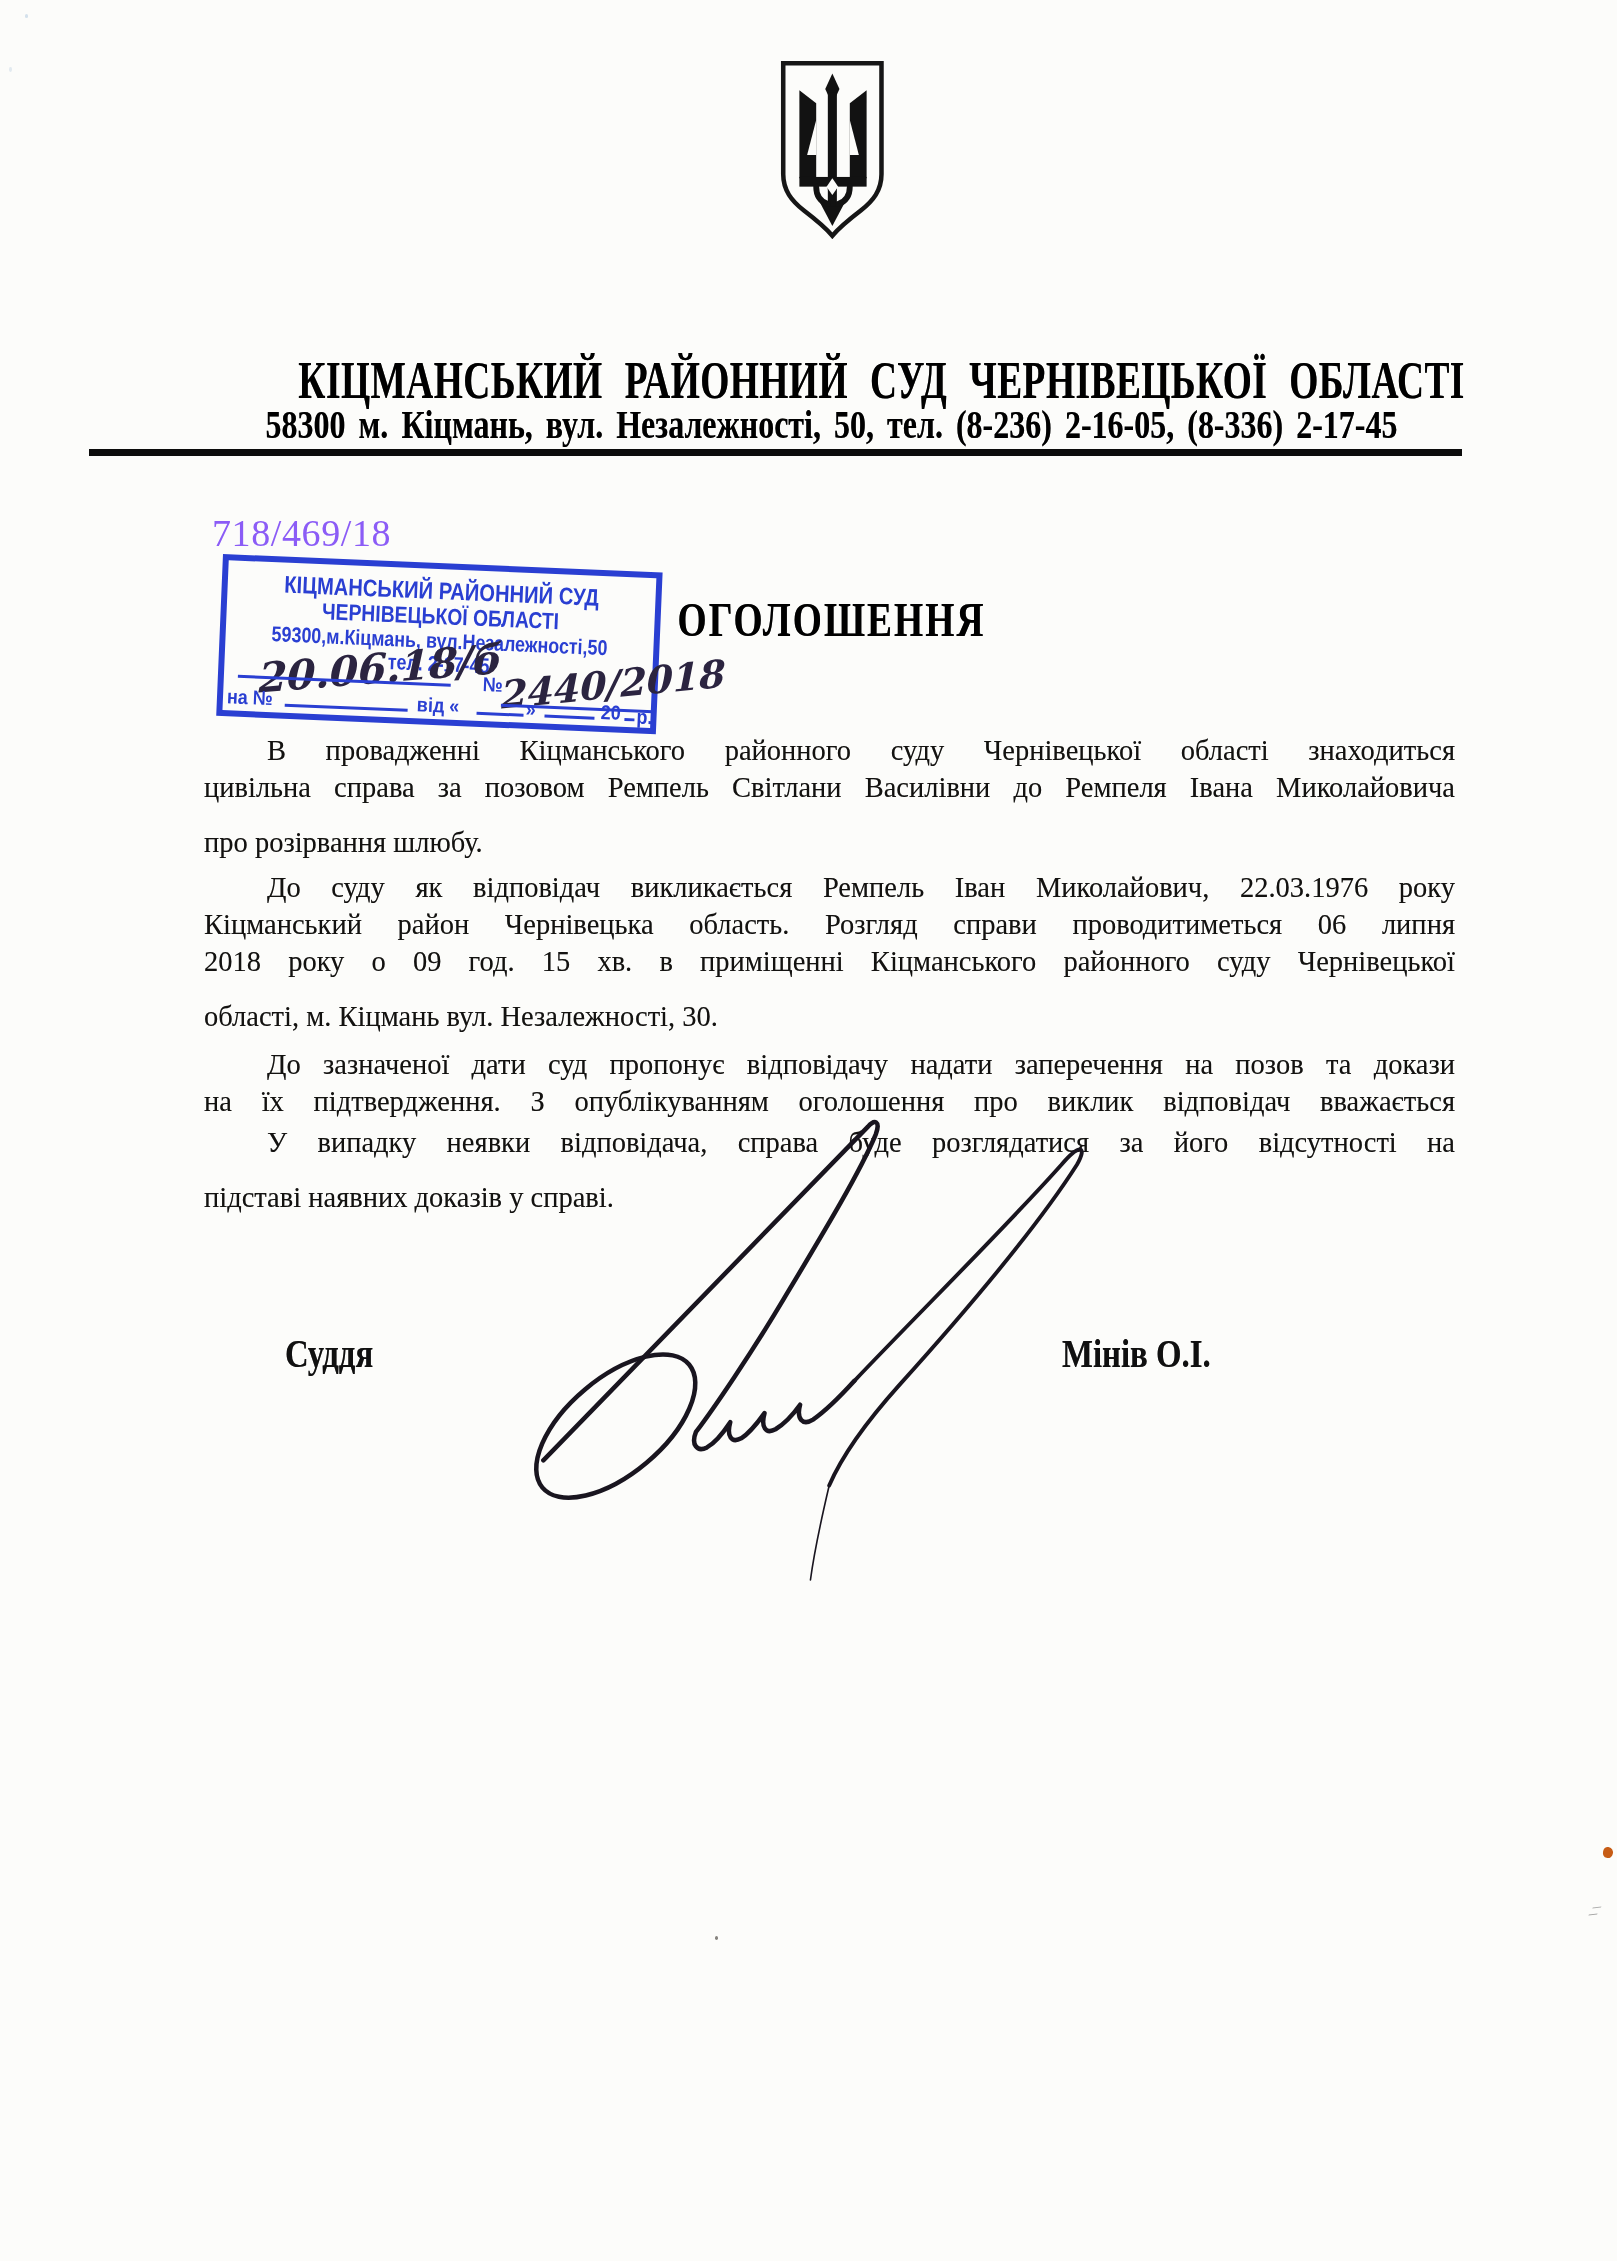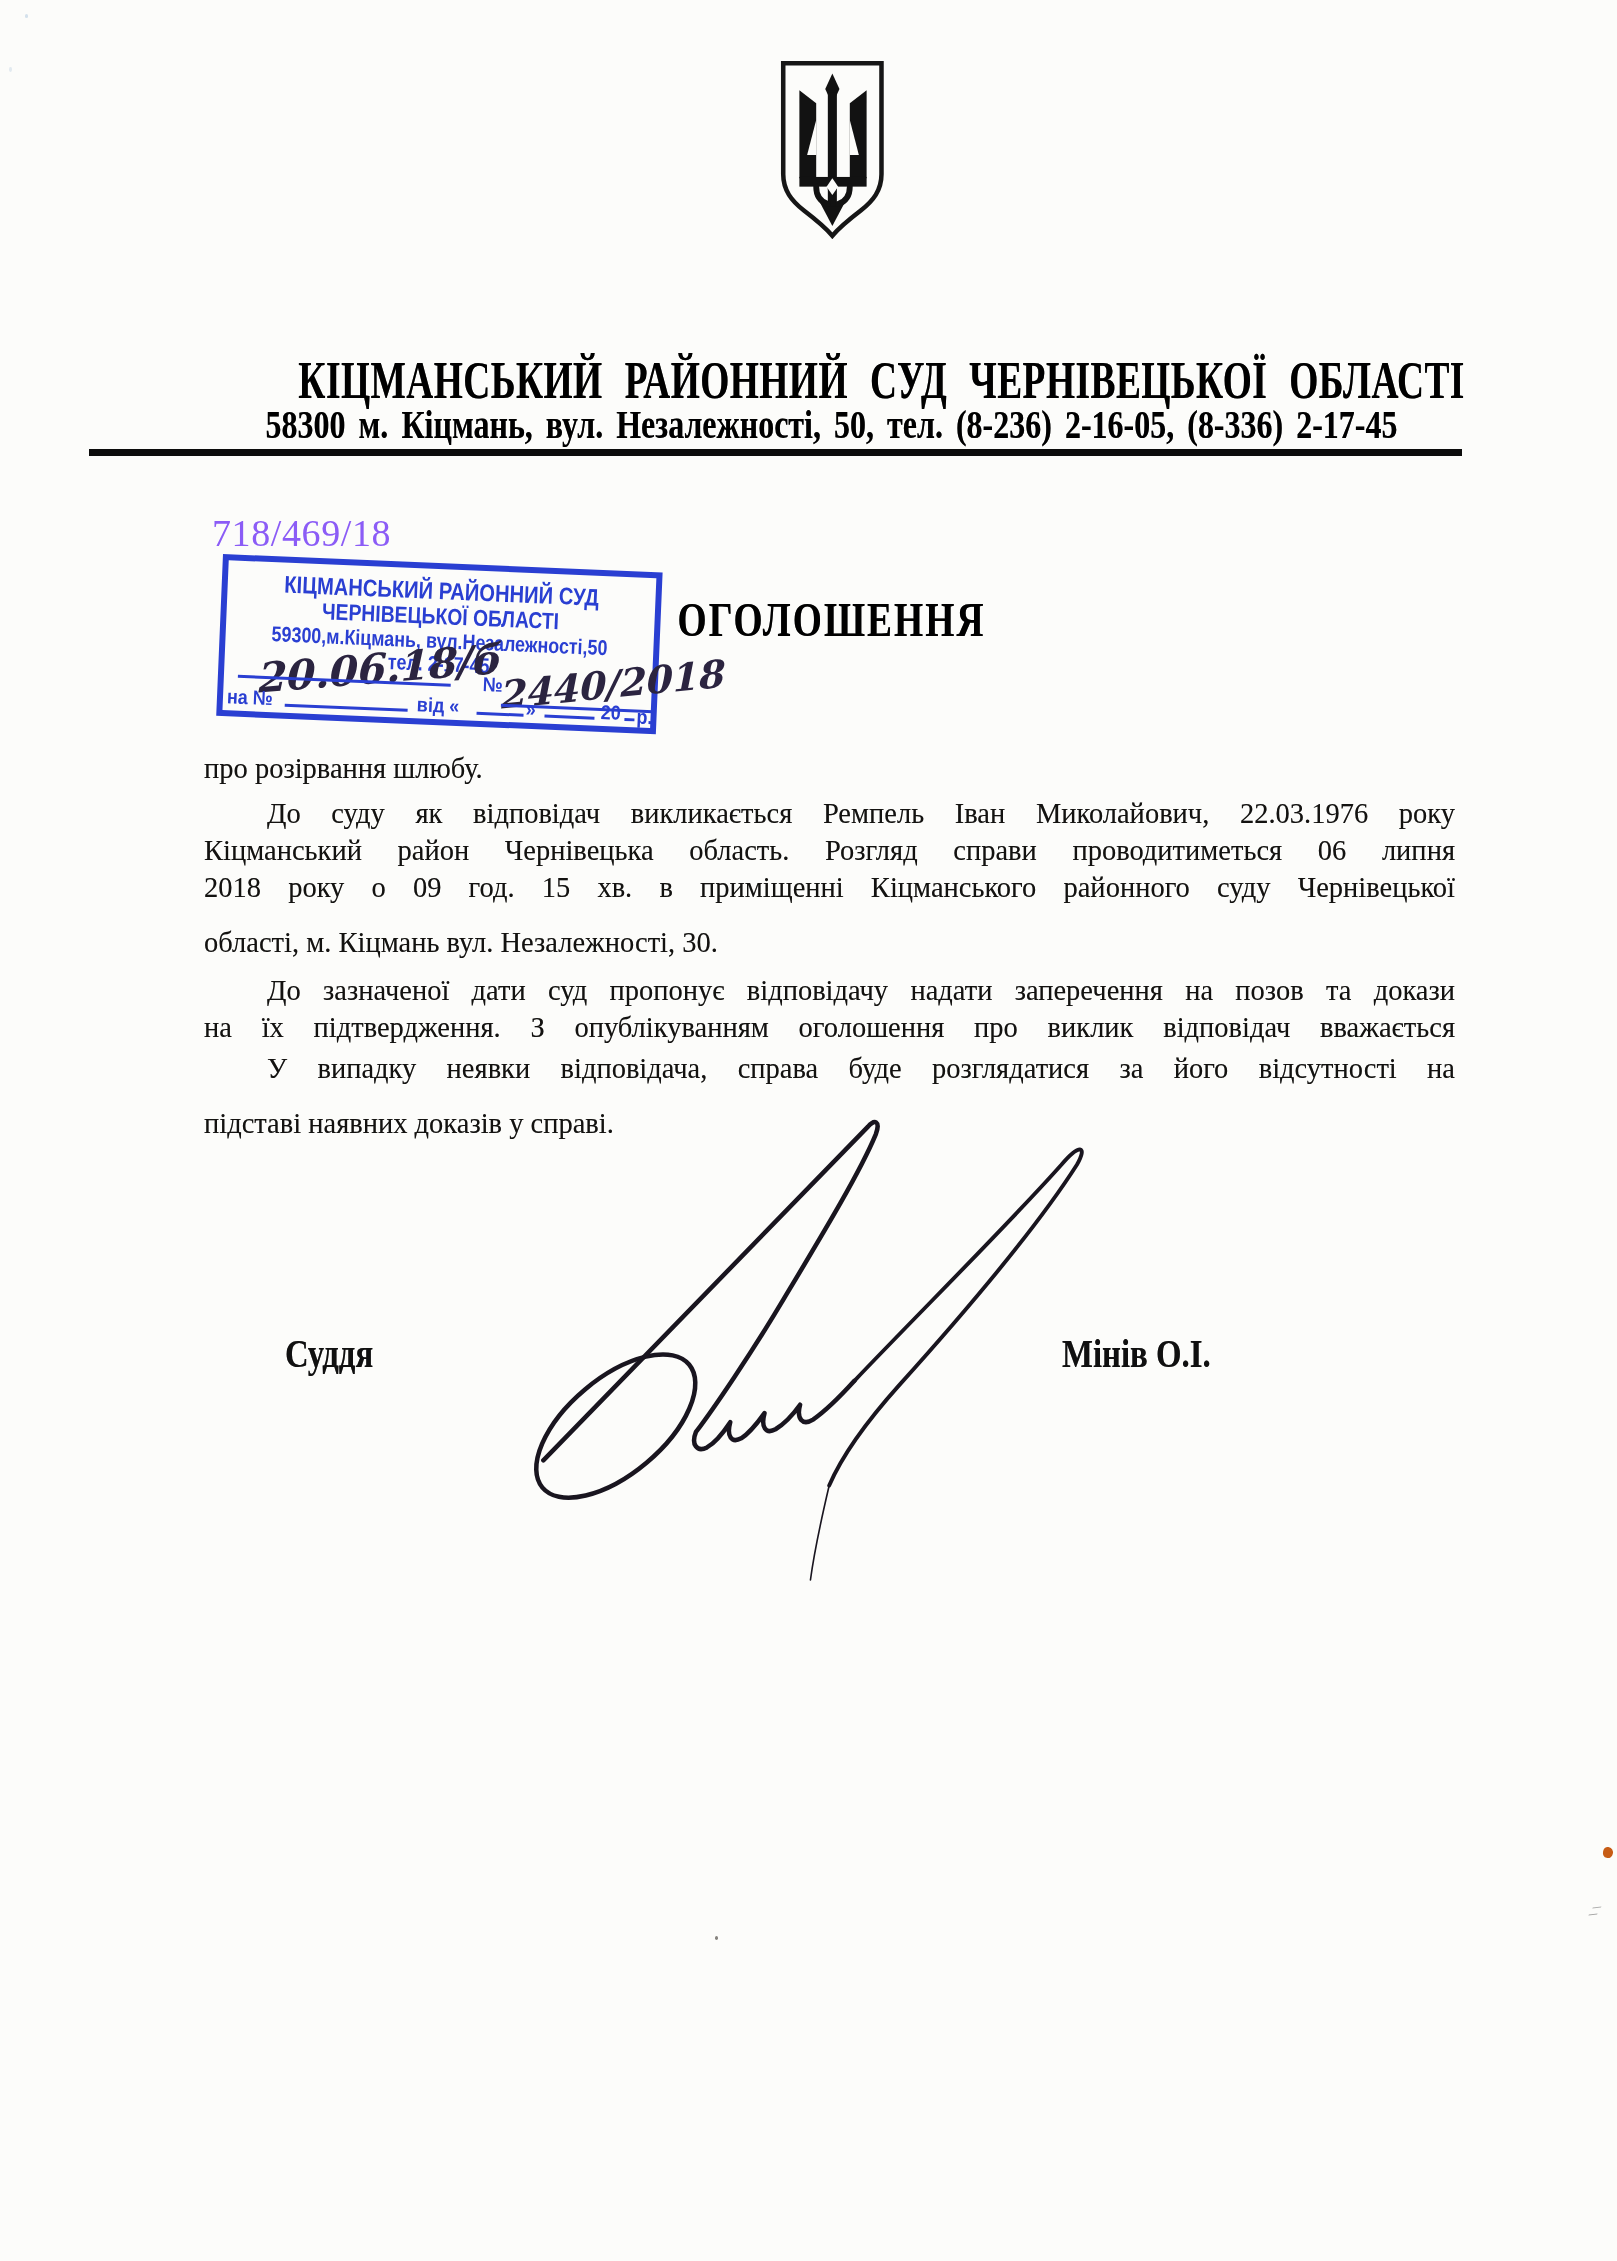--- a/index.html
+++ b/index.html
@@ -129,20 +129,22 @@
     <div class="uline" style="left:322px;top:141px;width:50px;"></div>
     <div class="sfield" style="left:378px;top:125px;">20</div>
     <div class="uline" style="left:402px;top:141px;width:10.3px;"></div>
     <div class="sfield" style="left:414px;top:128px;">р.</div>
   </div>
 
   <div class="doc-title">ОГОЛОШЕННЯ</div>
 
   <div class="body-text">
     <p>
+      <span class="ln first" style="display:block">В провадженні Кіцманського районного суду Чернівецької області знаходиться</span>
+      <span class="ln" style="display:block">цивільна справа за позовом Ремпель Світлани Василівни до Ремпеля Івана Миколайовича</span>
       <span class="ln last" style="display:block">про розірвання шлюбу.</span>
     </p>
     <div class="gap1"></div>
     <p>
       <span class="ln first" style="display:block">До суду як відповідач викликається Ремпель Іван Миколайович, 22.03.1976 року</span>
       <span class="ln" style="display:block">Кіцманський район Чернівецька область.  Розгляд справи проводитиметься  06 липня</span>
       <span class="ln" style="display:block">2018 року о 09 год. 15 хв. в приміщенні Кіцманського районного суду Чернівецької</span>
       <span class="ln last" style="display:block">області, м. Кіцмань вул. Незалежності, 30.</span>
     </p>
     <div class="gap2"></div>

